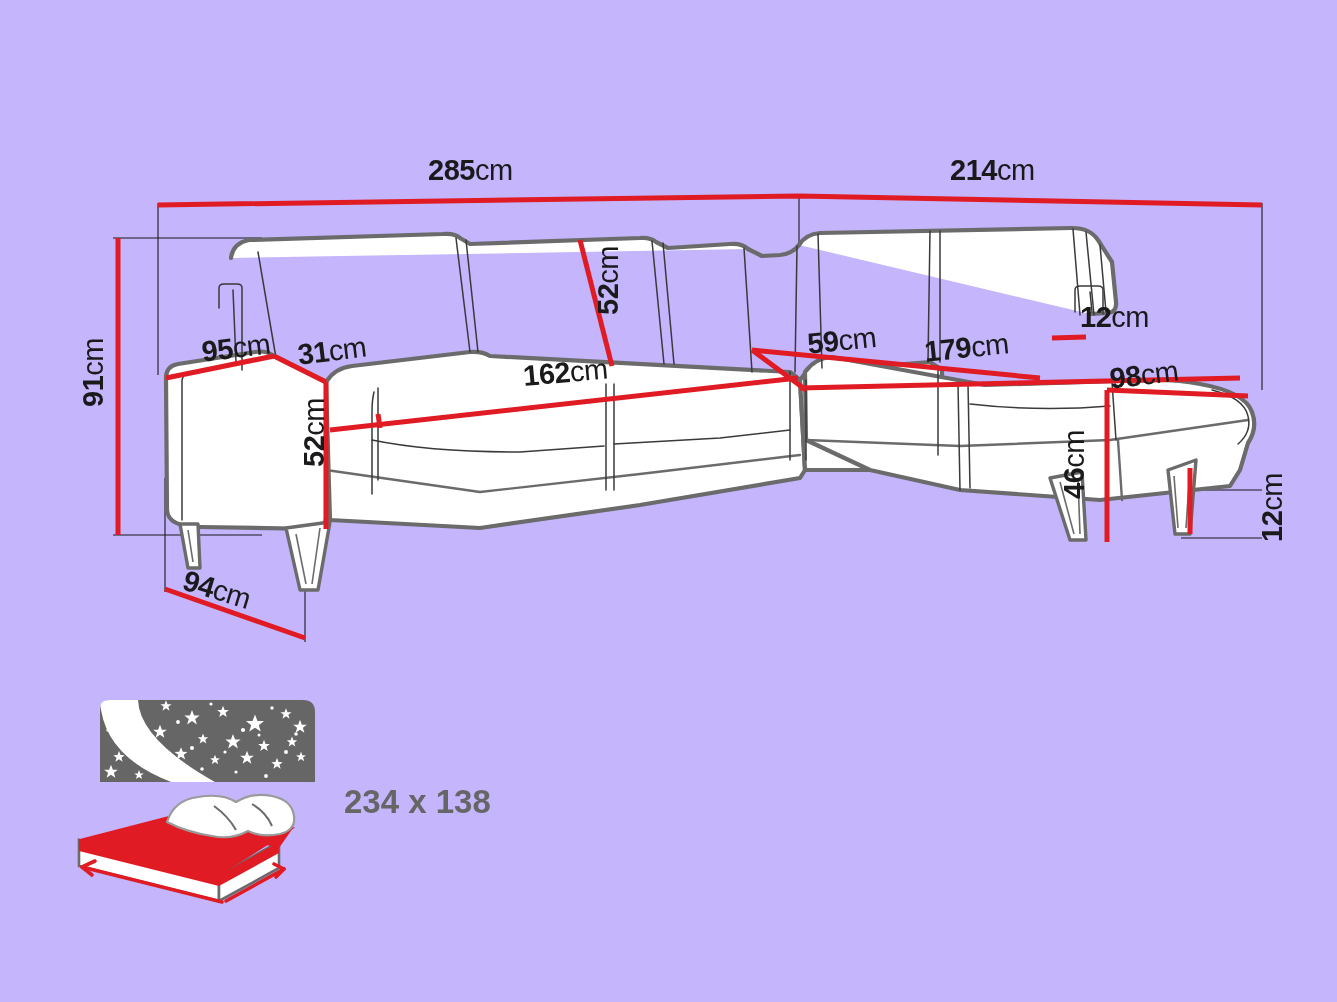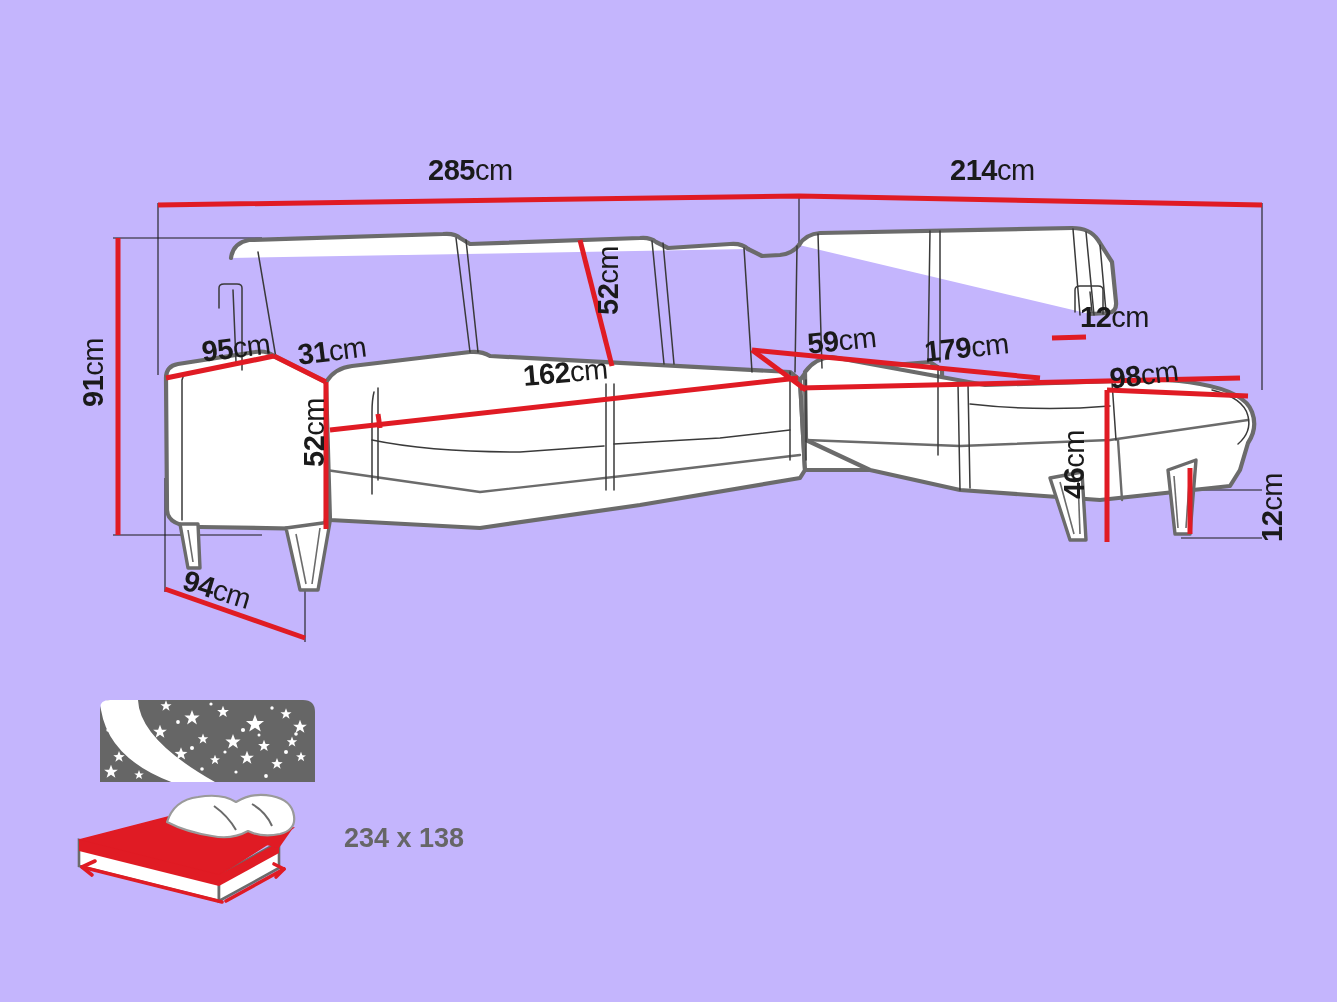--- a/index.html
+++ b/index.html
@@ -375,16 +375,16 @@
       <div class="dim-label" style="left: 296px; top: 341px; font-size: 29px; transform-origin: left top; transform: rotate(-7deg);"><span class="dim-num">31</span><span class="dim-unit">cm</span></div>
       <div class="dim-label" style="left: 300px; top: 398px; font-size: 29px; transform-origin: left top; transform: rotate(-90deg) translateX(-100%);"><span class="dim-num">52</span><span class="dim-unit">cm</span></div>
       <div class="dim-label" style="left: 522px; top: 362px; font-size: 29px; transform-origin: left top; transform: rotate(-5deg);"><span class="dim-num">162</span><span class="dim-unit">cm</span></div>
       <div class="dim-label" style="left: 188px; top: 566px; font-size: 29px; transform-origin: left top; transform: rotate(17deg);"><span class="dim-num">94</span><span class="dim-unit">cm</span></div>
       <div class="dim-label" style="left: 806px; top: 330px; font-size: 29px; transform-origin: left top; transform: rotate(-6deg);"><span class="dim-num">59</span><span class="dim-unit">cm</span></div>
       <div class="dim-label" style="left: 923px; top: 338px; font-size: 29px; transform-origin: left top; transform: rotate(-6deg);"><span class="dim-num">179</span><span class="dim-unit">cm</span></div>
       <div class="dim-label" style="left: 1080px; top: 303px; font-size: 29px; transform-origin: left top; transform: rotate(0deg);"><span class="dim-num">12</span><span class="dim-unit">cm</span></div>
       <div class="dim-label" style="left: 1108px; top: 365px; font-size: 29px; transform-origin: left top; transform: rotate(-7deg);"><span class="dim-num">98</span><span class="dim-unit">cm</span></div>
       <div class="dim-label" style="left: 1060px; top: 430px; font-size: 29px; transform-origin: left top; transform: rotate(-90deg) translateX(-100%);"><span class="dim-num">46</span><span class="dim-unit">cm</span></div>
       <div class="dim-label" style="left: 1258px; top: 473px; font-size: 29px; transform-origin: left top; transform: rotate(-90deg) translateX(-100%);"><span class="dim-num">12</span><span class="dim-unit">cm</span></div>
-      <div class="bed-label" style="left: 344px; top: 785px; font-size: 27px; margin-top: 40px;">234 x 138</div>
+      <div class="bed-label" style="left: 344px; top: 785px; font-size: 33px;">234 x 138</div>
     </div>
 
 </div>
 
 </body></html>

